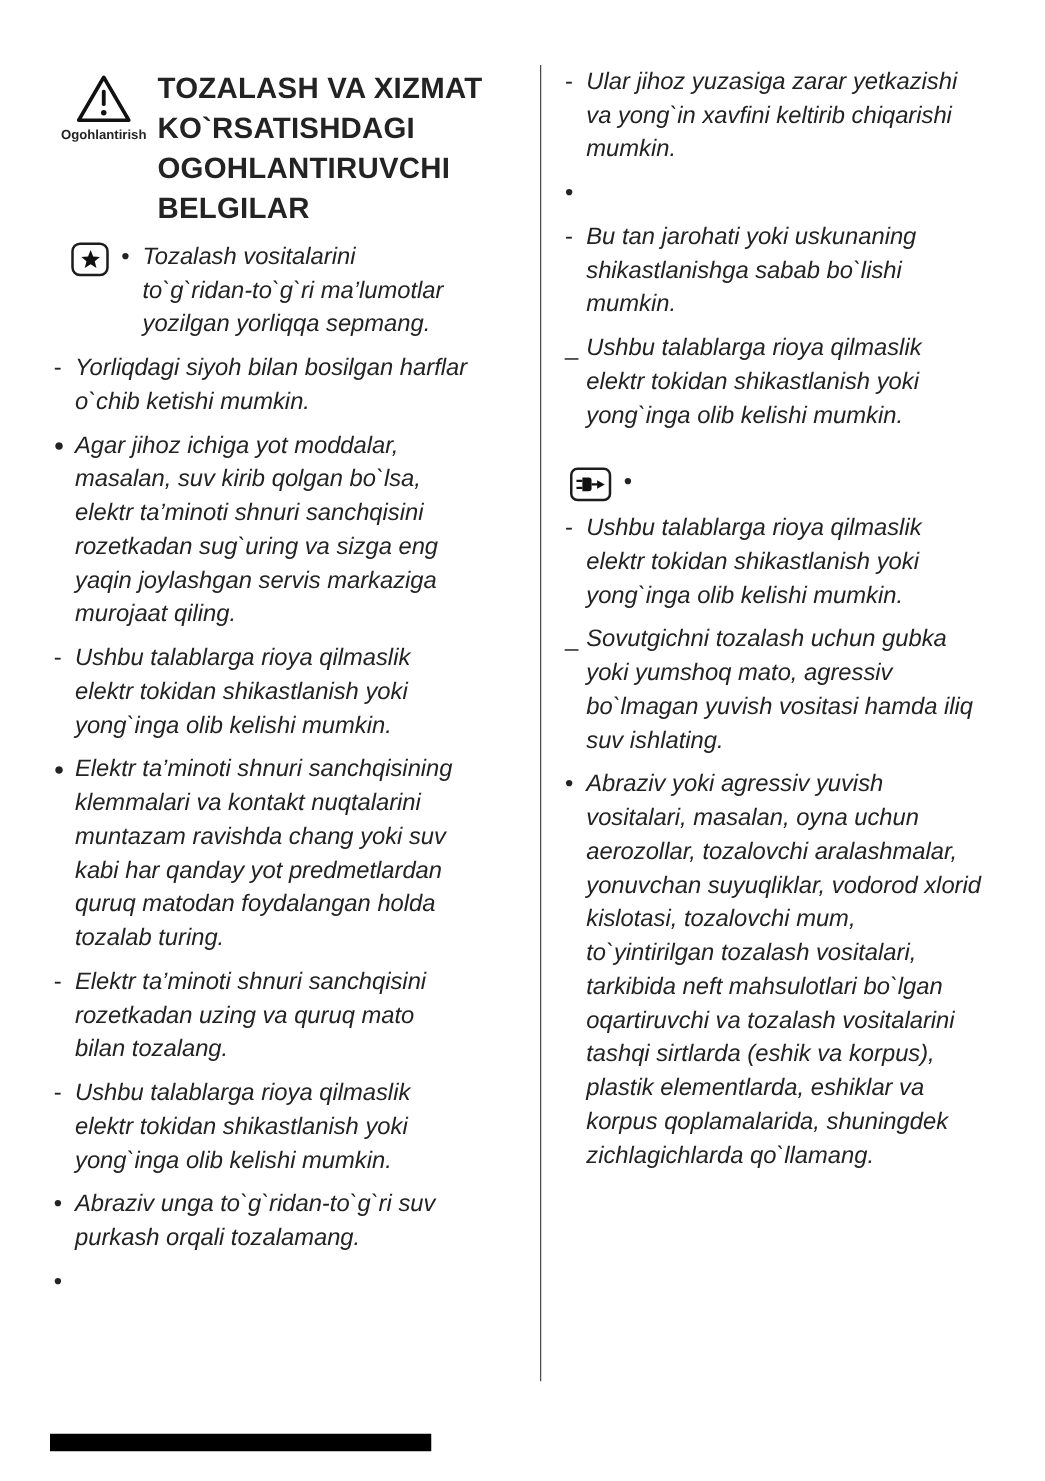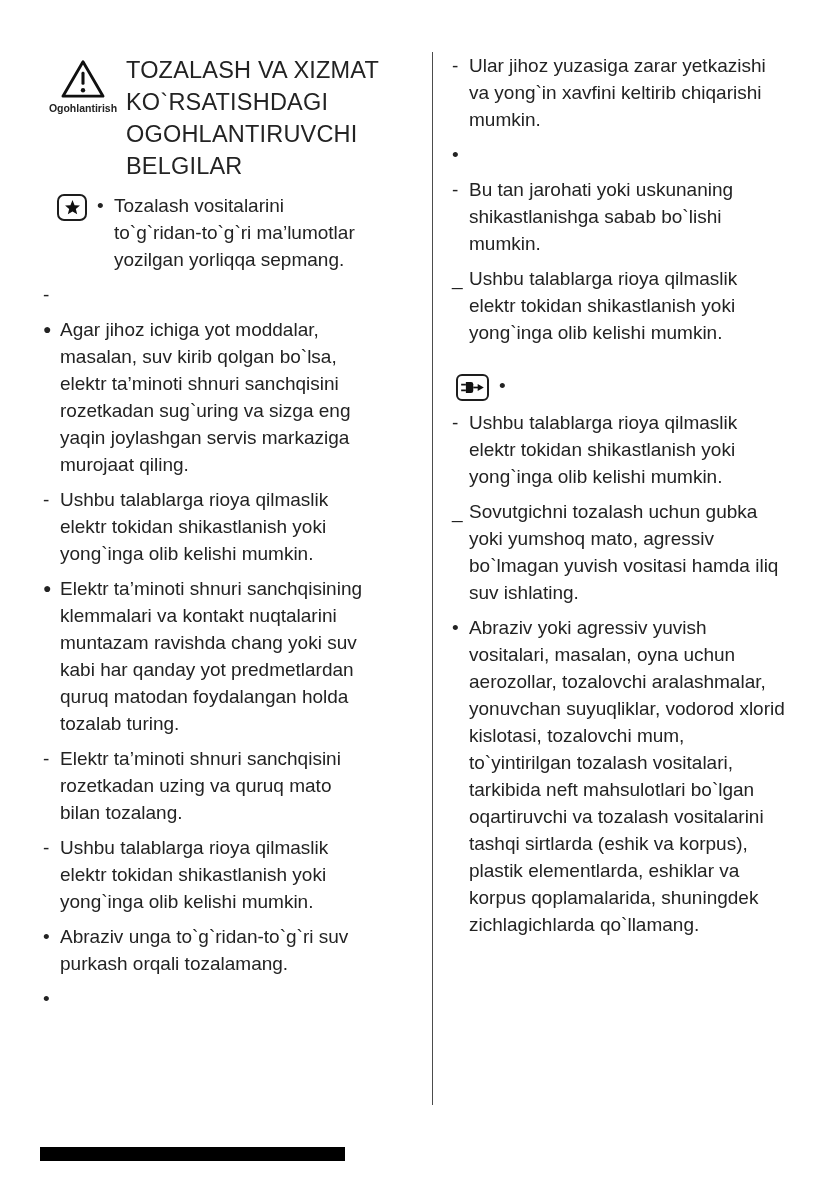--- a/index.html
+++ b/index.html
@@ -30,21 +30,21 @@
   .warn-wrap { width: 86px; flex: none; display: flex; flex-direction: column; align-items: center; padding-top: 6px; font-weight: bold; }
   .tri-icon svg { width: 46px; height: 42px; display: block; }
   .warn-label { font-size: 10.5px; line-height: 13px; margin-top: 2px; white-space: nowrap; }
   .title { font-size: 23.5px; line-height: 32px; white-space: pre-line; letter-spacing: .2px; padding-top: 2px; }
 
   
   .item { display: flex; align-items: flex-start; margin: 0 0 8px 3px; }
   .marker { flex: none; width: 17px; }
   .item.bullet-large .marker { font-size: 14px; line-height: 27px; }
   .item.dash-low .marker { font-weight: 400; }
-  .text { white-space: pre-line; }
+  .text { white-space: pre-line; font-style: italic; }
   .gap-before { margin-top: 26px; }
 
   .item-icon {
     flex: none;
     display: flex; align-items: center; justify-content: center;
     border: 2px solid #1d1d1d;
     margin: 2px 10px 0 14px;
   }
   .col-right .item-icon { margin-left: 4px; }
   .star-icon  { width: 30px; height: 27px; border-radius: 7px; border-width: 2.5px; }
@@ -68,39 +68,41 @@
         <div class="warn-wrap">
           <span class="tri-icon" id="warn-icon-slot">
   <svg viewBox="0 0 48 44" aria-hidden="true">
     <path d="M24 4 L45 40 H3 Z" fill="none" stroke="#111" stroke-width="3" stroke-linejoin="round"></path>
     <rect x="22.4" y="14.5" width="3.2" height="13.5" rx="1.4" fill="#111"></rect>
     <circle cx="24" cy="33.8" r="2.3" fill="#111"></circle>
   </svg>
 </span>
           <span class="warn-label">Ogohlantirish</span>
         </div>
-        <h1 class="title" style="margin:0;font-weight:400">TOZALASH VA XIZMAT
+        <h1 class="title" style="margin:0;font-weight:700">TOZALASH VA XIZMAT
 KO`RSATISHDAGI
 OGOHLANTIRUVCHI
 BELGILAR</h1>
       </div>
       <div id="left-list">
           <div class="item icon-bullet">
             <span class="item-icon star-icon">
   <svg viewBox="0 0 24 24" aria-hidden="true">
     <path d="M12 2.6 L14.6 9 L21.4 9.5 L16.2 13.9 L17.9 20.6 L12 16.9 L6.1 20.6 L7.8 13.9 L2.6 9.5 L9.4 9 Z" fill="#111"></path>
   </svg>
 </span>
             <span class="marker">•</span>
             <span class="text">Tozalash vositalarini
 to`g`ridan-to`g`ri ma’lumotlar
 yozilgan yorliqqa sepmang.</span>
           </div>
           <div class="item dash">
             <span class="marker">-</span>
+            <span class="text">Yorliqdagi siyoh bilan bosilgan harflar
+o`chib ketishi mumkin.</span>
           </div>
           <div class="item bullet-large">
             <span class="marker">●</span>
             <span class="text">Agar jihoz ichiga yot moddalar,
 masalan, suv kirib qolgan bo`lsa,
 elektr ta’minoti shnuri sanchqisini
 rozetkadan sug`uring va sizga eng
 yaqin joylashgan servis markaziga
 murojaat qiling.</span>
           </div>

